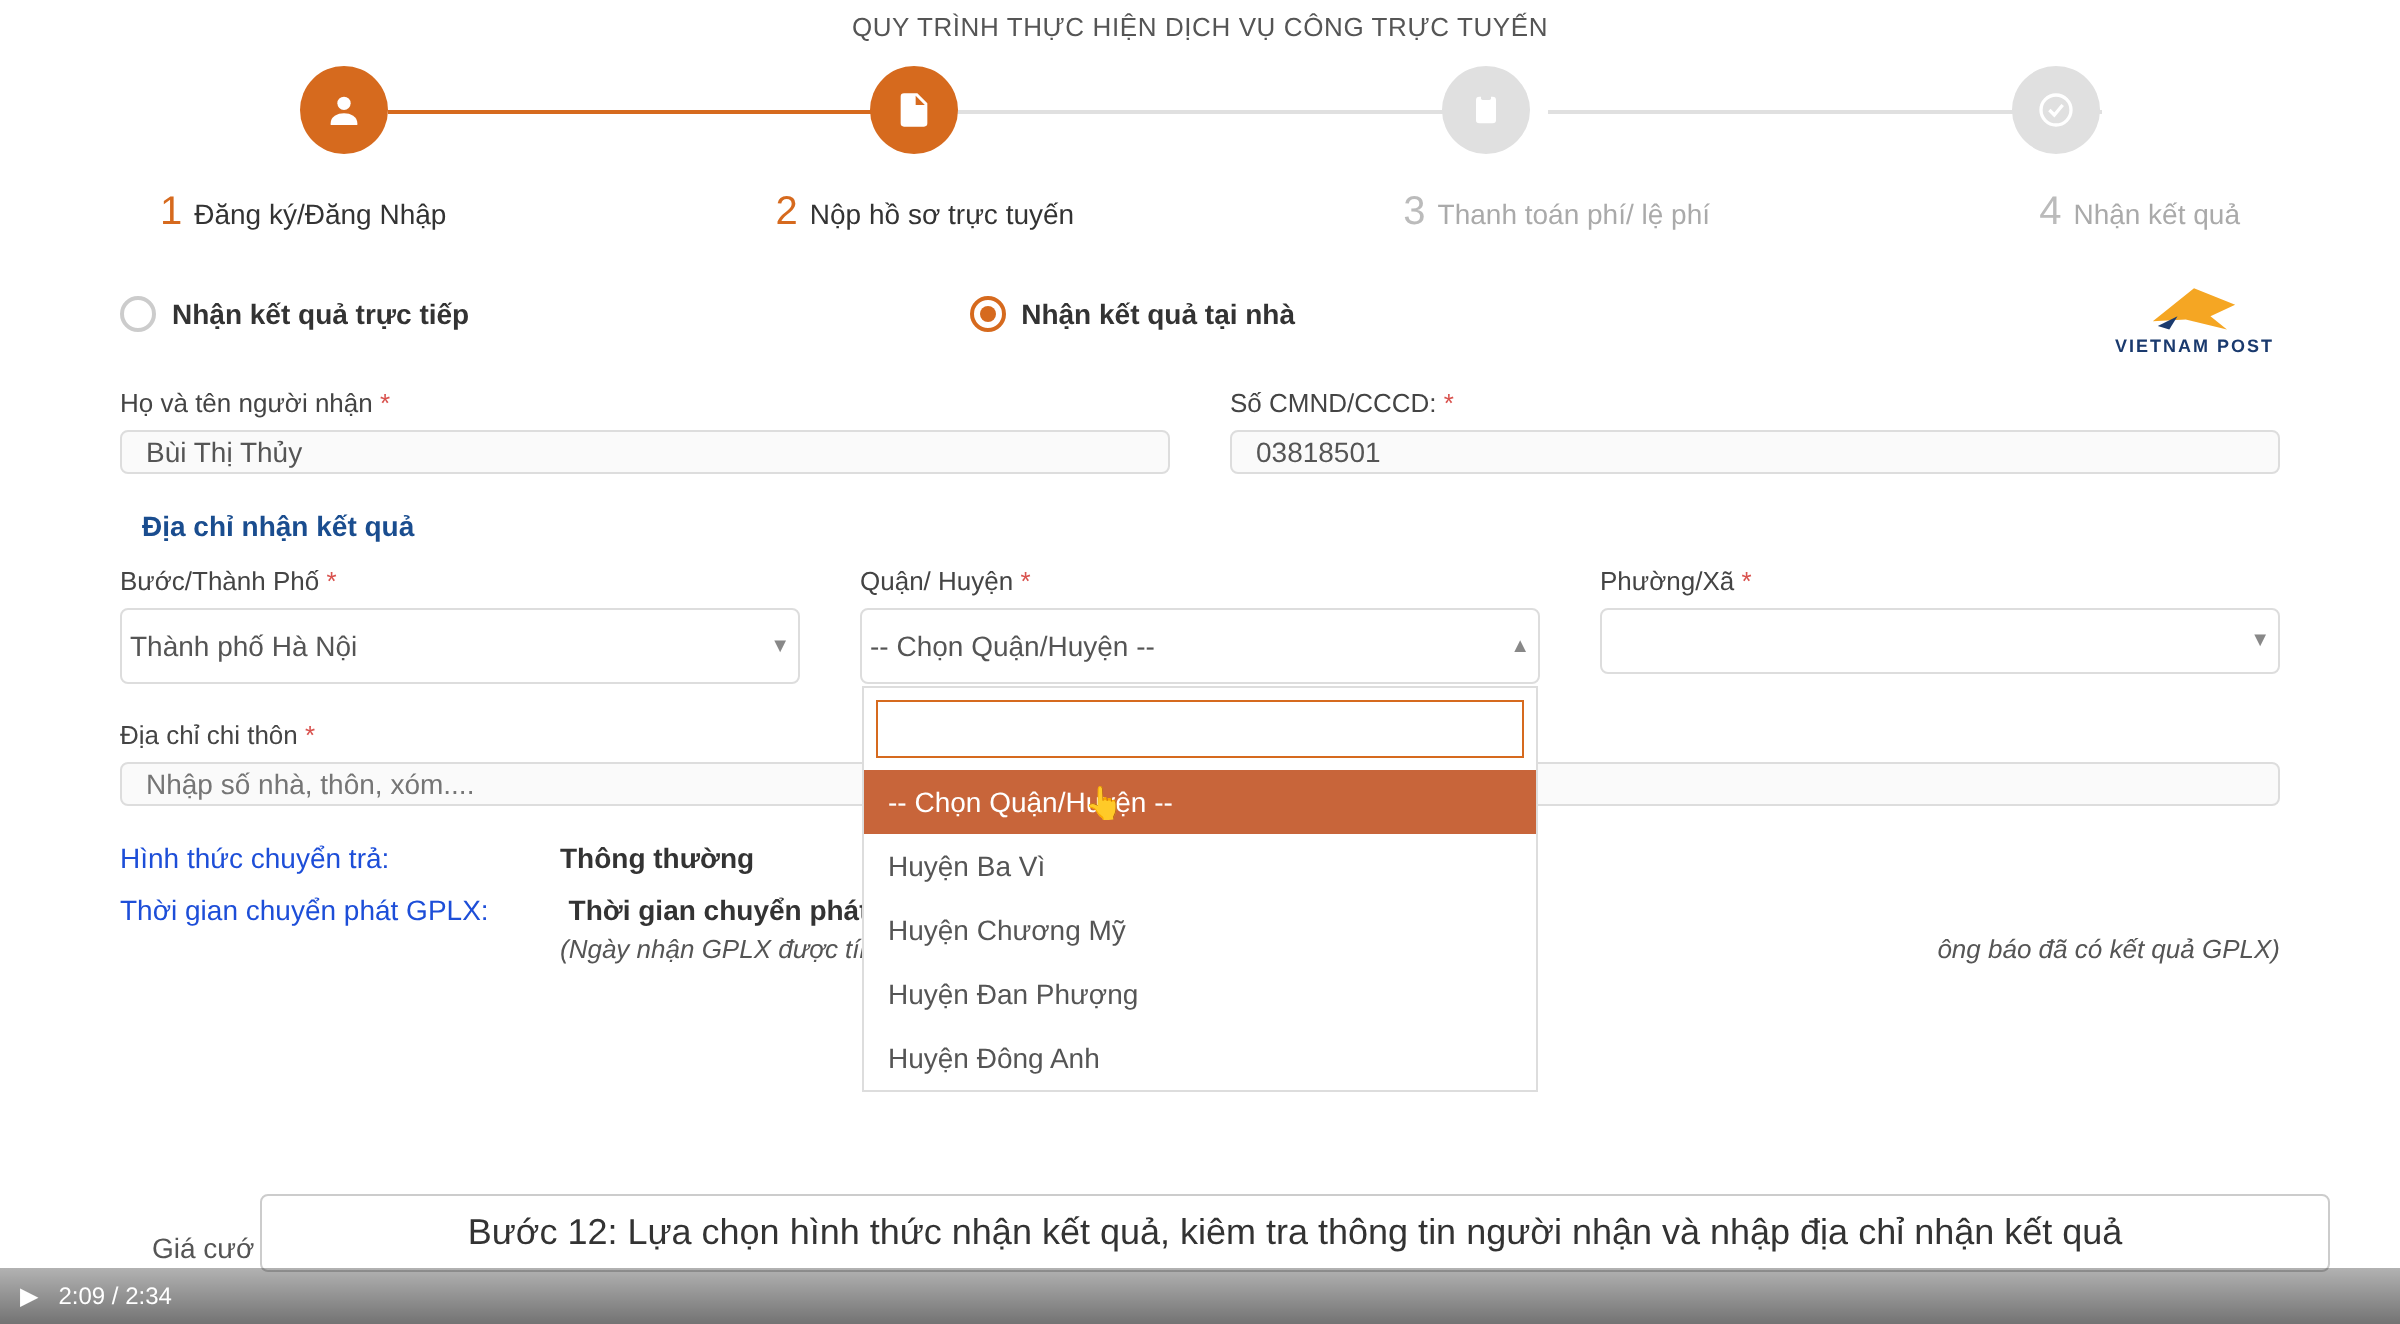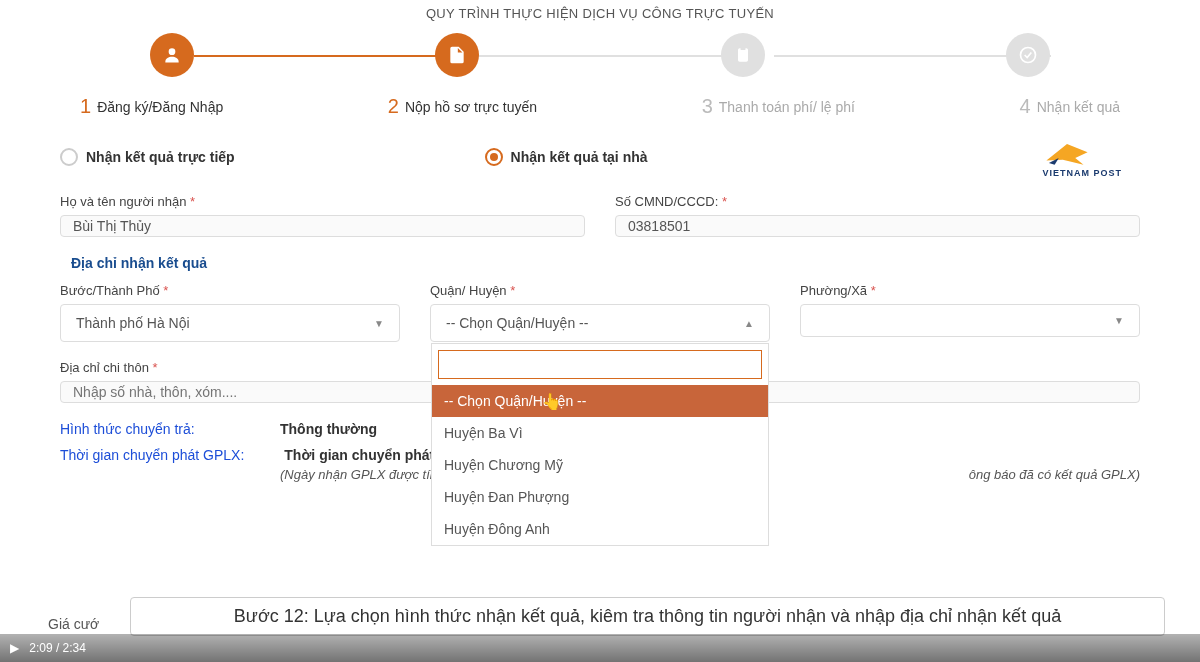--- a/index.html
+++ b/index.html
@@ -21,46 +21,46 @@
   .line { position: absolute; top: 22px; height: 2px; z-index: 1; }
   .line1 { left: 44px; width: calc(33% - 20px); background: #d66a1e; }
   .line2 { left: calc(33% + 30px); width: calc(33% - 20px); background: #e0e0e0; }
   .line3 { left: calc(66% + 30px); width: calc(33% - 20px); background: #e0e0e0; }
   .section-title { font-size: 17px; color: #555; border-bottom: 1px solid #ddd; padding-bottom: 8px; margin-bottom: 18px; letter-spacing: 0.3px; }
   .radio-row { display: flex; gap: 250px; align-items: center; margin-bottom: 28px; position: relative; }
   .radio-item { display: flex; align-items: center; gap: 8px; font-size: 14px; font-weight: 600; cursor: pointer; }
   .radio-circle { width: 18px; height: 18px; border: 2px solid #ccc; border-radius: 50%; display: inline-flex; align-items: center; justify-content: center; }
   .radio-circle.selected { border-color: #d66a1e; }
   .radio-dot { width: 8px; height: 8px; background: #d66a1e; border-radius: 50%; }
-  .vnpost { position: absolute; right: 18px; top: -8px; display: flex; flex-direction: column; align-items: flex-start; }
+  .vnpost { position: absolute; right: 3px; top: -8px; display: flex; flex-direction: column; align-items: center; }
   .vnpost-bird { width: 50px; height: 28px; }
   .vnpost-text { font-size: 9px; letter-spacing: 1px; color: #1a3a6e; font-weight: 600; }
   .row { display: flex; gap: 30px; margin-bottom: 18px; }
   .col { flex: 1; display: flex; flex-direction: column; gap: 6px; }
   .label { font-size: 13px; color: #444; }
   .req { color: #d9534f; }
   .input { width: 100%; padding: 2px 12px; border: 1px solid #ddd; border-radius: 4px; font-size: 14px; color: #555; background: #fafafa; }
   .sub-title { font-size: 14px; font-weight: 700; color: #1a4d8f; margin-bottom: 12px; padding-left: 11px; }
-  .select { width: 100%; padding: 10px 15px; border: 1px solid #ddd; border-radius: 4px; font-size: 14px; color: #555; background: #fff; display: flex; justify-content: space-between; align-items: center; cursor: pointer; position: relative; }
+  .select { width: 100%; padding: 10px 4px; border: 1px solid #ddd; border-radius: 4px; font-size: 14px; color: #555; background: #fff; display: flex; justify-content: space-between; align-items: center; cursor: pointer; position: relative; }
   .chev { font-size: 10px; color: #888; }
   .dropdown { position: absolute; top: 38px; left: 0; right: 0; background: #fff; border: 1px solid #ddd; z-index: 10; }
   .dd-search { padding: 6px; }
   .dd-search input { width: 100%; padding: 6px 8px; border: 1px solid #d66a1e; outline: none; font-size: 13px; }
   .dd-list { max-height: 160px; overflow-y: auto; }
   .dd-item { padding: 8px 12px; font-size: 14px; cursor: pointer; }
   .dd-item.sel { background: #c8653a; color: #fff; }
   .info-row { display: flex; gap: 40px; margin-top: 14px; font-size: 14px; }
   .info-label { color: #1d4ed8; min-width: 180px; }
   .info-val { font-weight: 700; color: #333; }
   .info-note { font-style: italic; color: #555; font-size: 13px; }
   .caption-box { position: absolute; bottom: 26px; left: 130px; right: 35px; background: #fff; border: 1px solid #ccc; border-radius: 4px; padding: 8px 16px; font-size: 18px; text-align: center; z-index: 20; }
   .video-bar { position: absolute; bottom: 0; left: 0; right: 0; height: 28px; background: linear-gradient(to top, rgba(0,0,0,0.55), rgba(0,0,0,0.3)); display: flex; align-items: center; padding: 0 10px; gap: 10px; z-index: 30; }
   .play-btn { color: #fff; cursor: pointer; font-size: 12px; }
   .time { color: #fff; font-size: 12px; }
-  .gia { position: absolute; bottom: 30px; left: 48px; font-size: 14px; color: #555; }
+  .gia { position: absolute; bottom: 30px; left: 76px; font-size: 14px; color: #555; }
   .cursor-hand { position: absolute; top: 392px; left: 542px; z-index: 15; font-size: 16px; pointer-events: none; }
   ::-webkit-scrollbar { width: 8px; }
   ::-webkit-scrollbar-thumb { background: #bbb; border-radius: 4px; }
 </style>
 </head>
 <body>
 
 <div class="container">
   <div class="heading">QUY TRÌNH THỰC HIỆN DỊCH VỤ CÔNG TRỰC TUYẾN</div>
 

